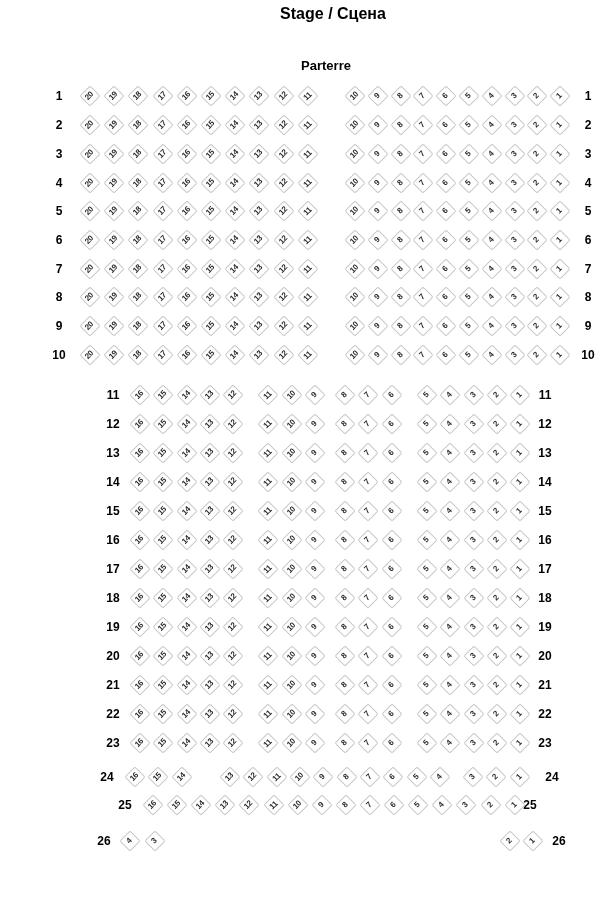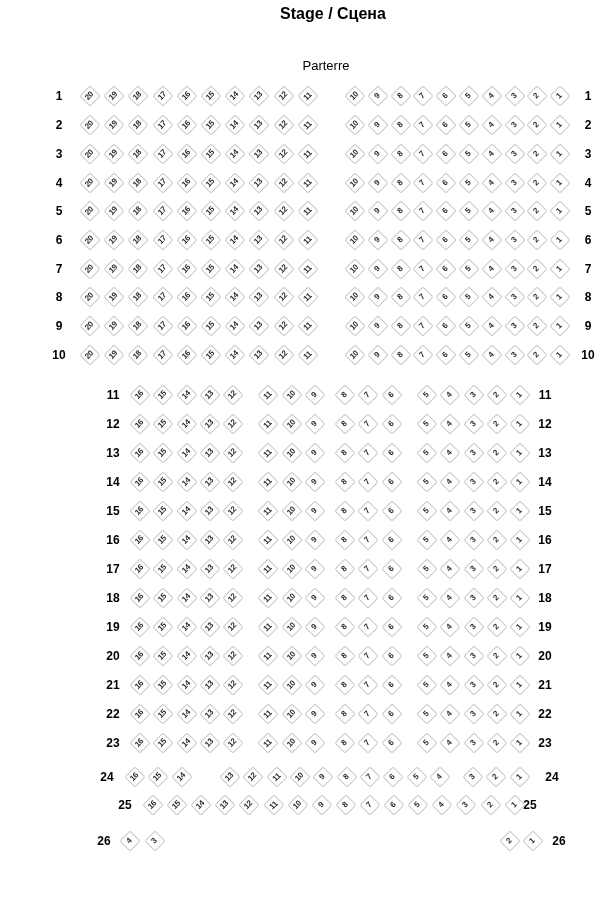--- a/index.html
+++ b/index.html
@@ -20,21 +20,21 @@
     transform: translate(-50%, -50%);
     font-size: 16px;
     font-weight: 700;
     color: var(--label-text, #000);
     white-space: nowrap;
   }
   .section-label {
     position: absolute;
     transform: translate(-50%, -50%);
     font-size: 13px;
-    font-weight: 400;
+    font-weight: 700;
     color: var(--label-text, #000);
     white-space: nowrap;
   }
   .row-label {
     position: absolute;
     transform: translate(-50%, -50%);
     font-size: 12px;
     font-weight: 700;
     color: var(--label-text, #000);
     white-space: nowrap;

